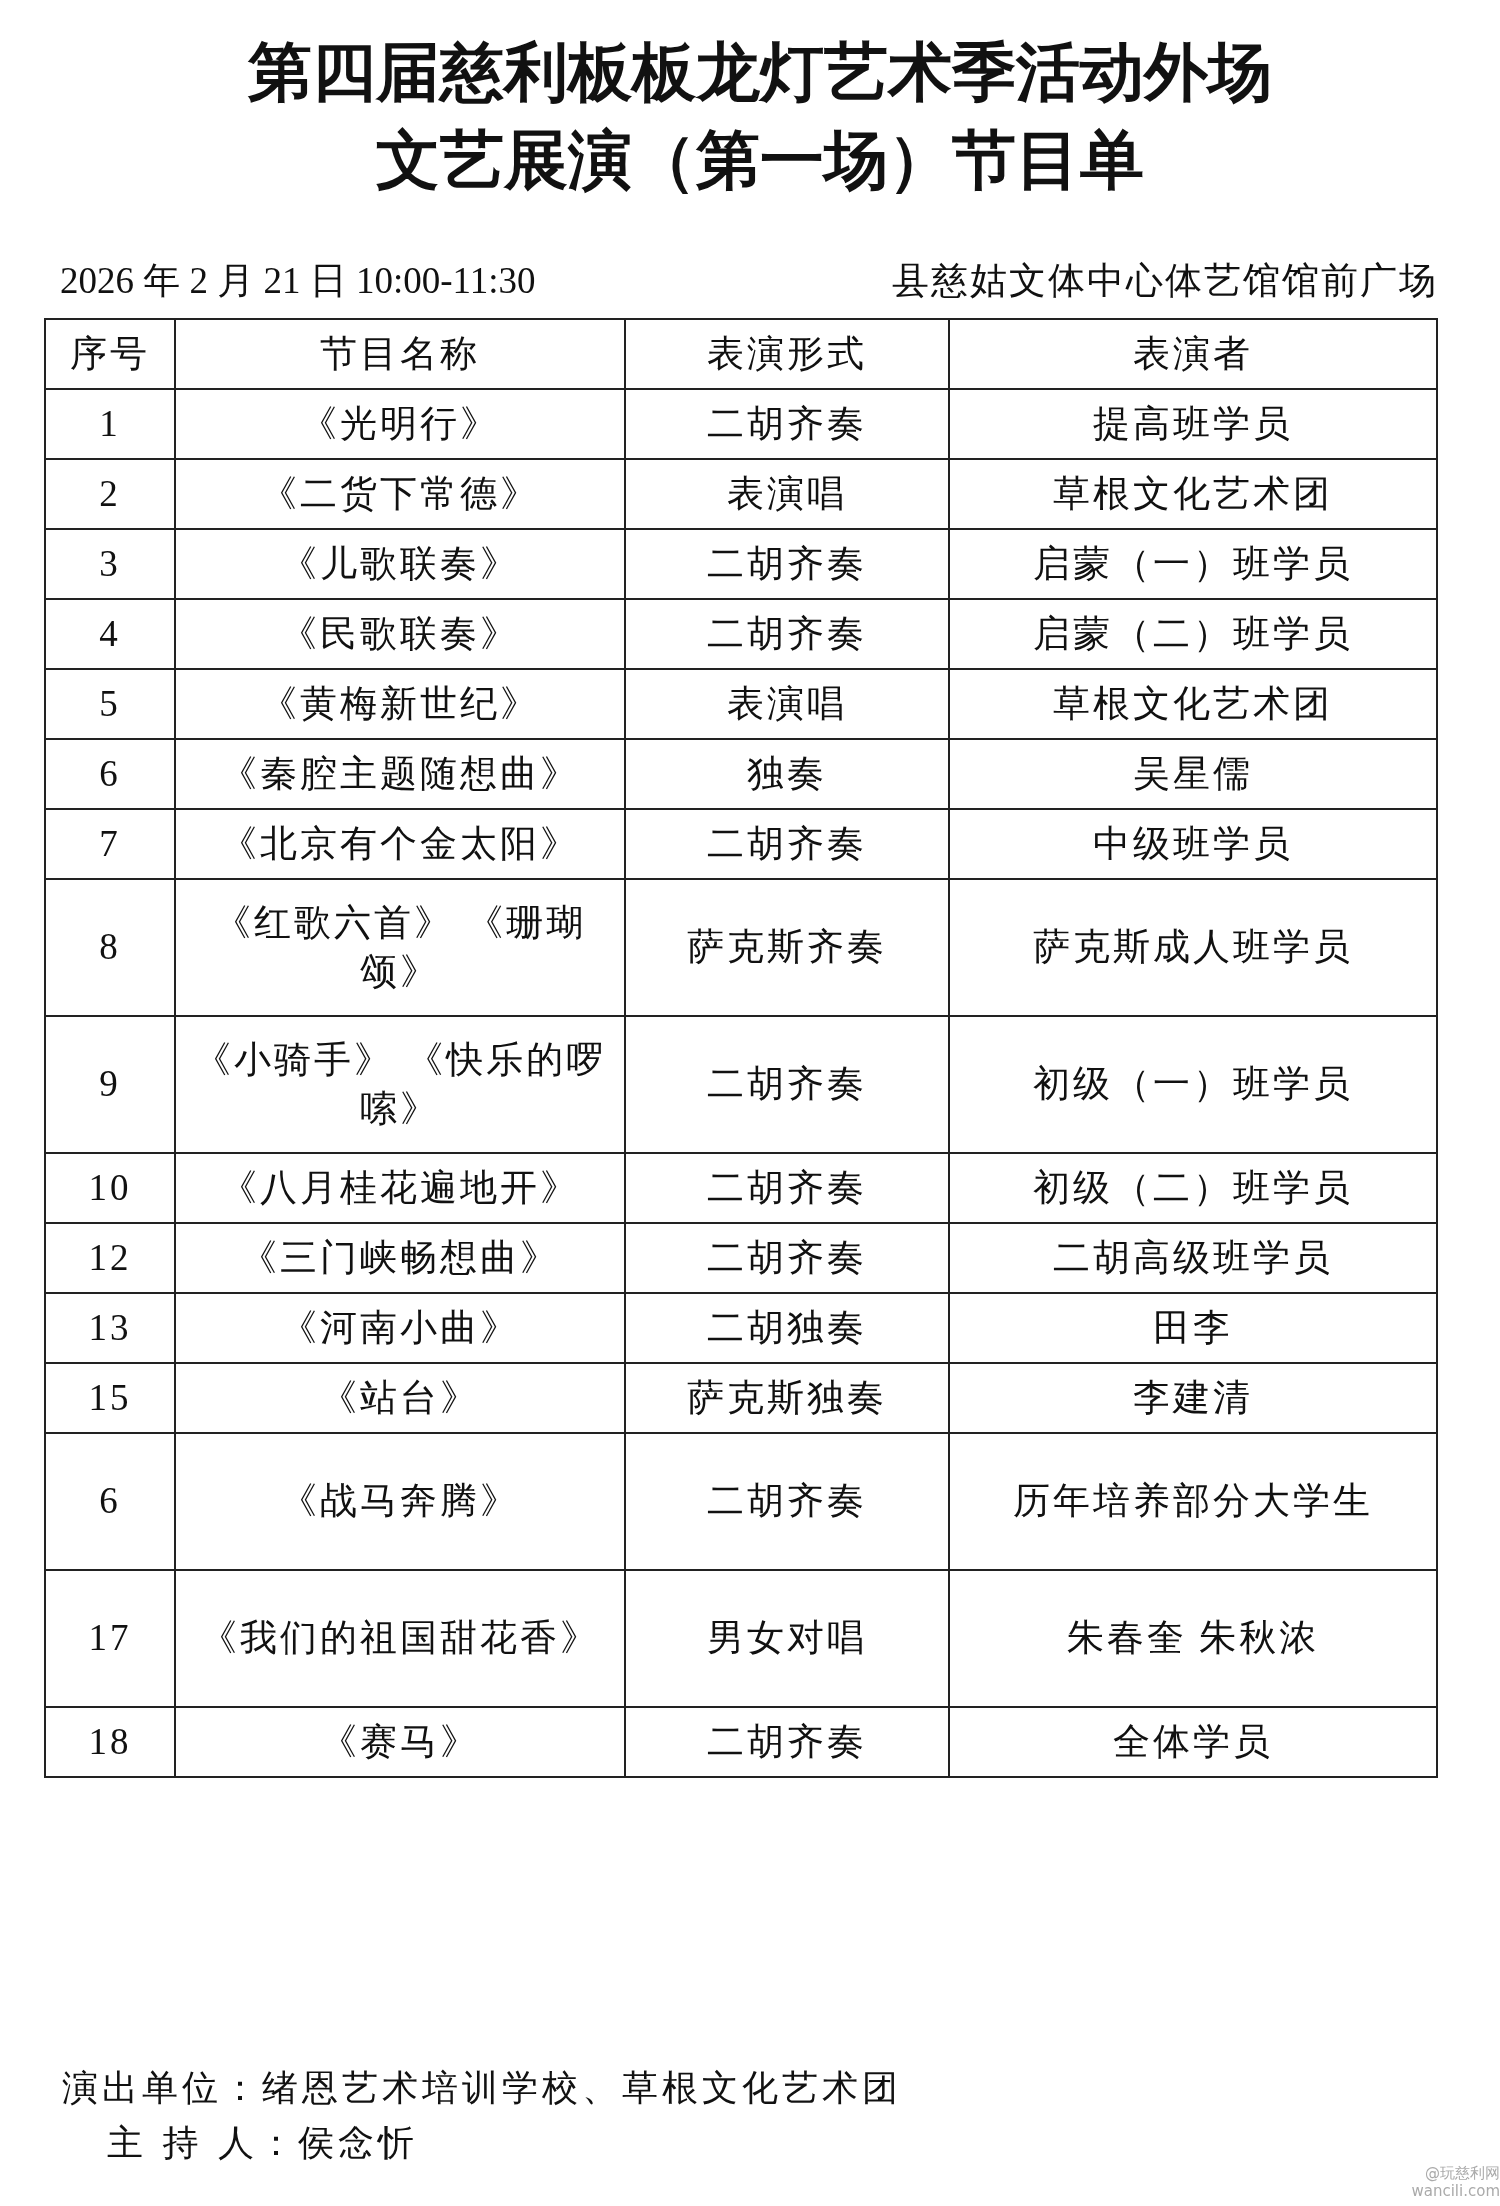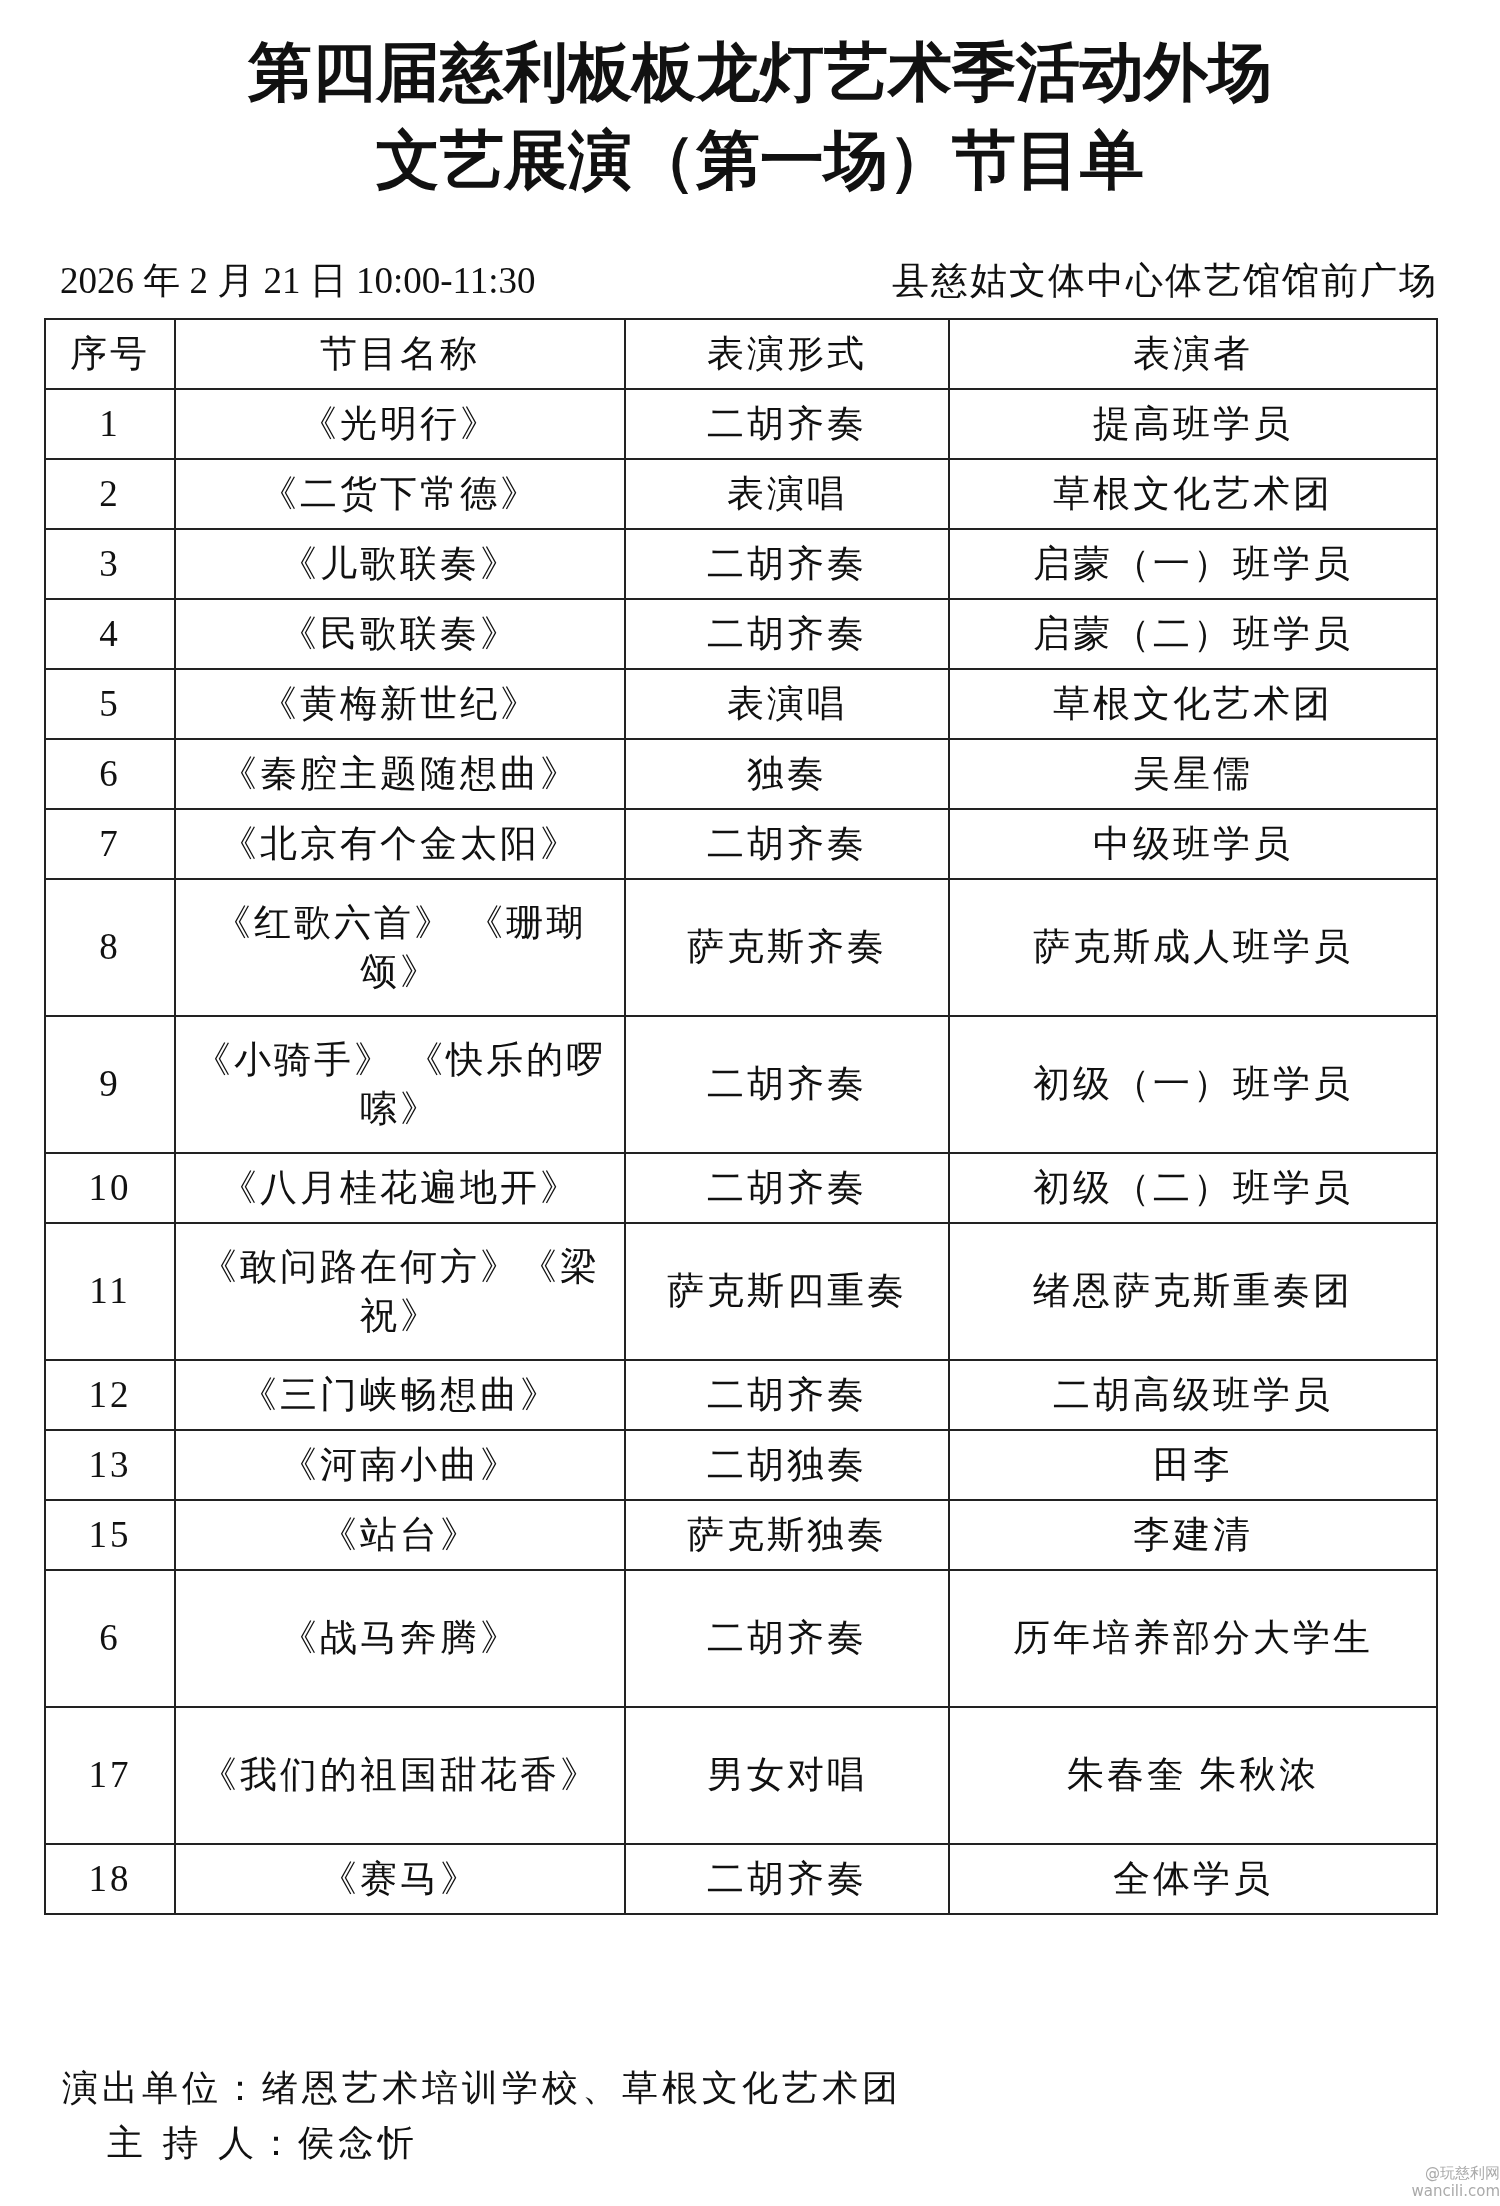--- a/index.html
+++ b/index.html
@@ -120,26 +120,20 @@
         <td>《小骑手》 《快乐的啰嗦》</td>
         <td>二胡齐奏</td>
         <td>初级（一）班学员</td>
       </tr>
     <tr class="h1">
         <td class="num">10</td>
         <td>《八月桂花遍地开》</td>
         <td>二胡齐奏</td>
         <td>初级（二）班学员</td>
       </tr>
-    <tr class="h2">
-        <td class="num">11</td>
-        <td>《敢问路在何方》《梁祝》</td>
-        <td>萨克斯四重奏</td>
-        <td>绪恩萨克斯重奏团</td>
-      </tr>
     <tr class="h1">
         <td class="num">12</td>
         <td>《三门峡畅想曲》</td>
         <td>二胡齐奏</td>
         <td>二胡高级班学员</td>
       </tr>
     <tr class="h1">
         <td class="num">13</td>
         <td>《河南小曲》</td>
         <td>二胡独奏</td>

